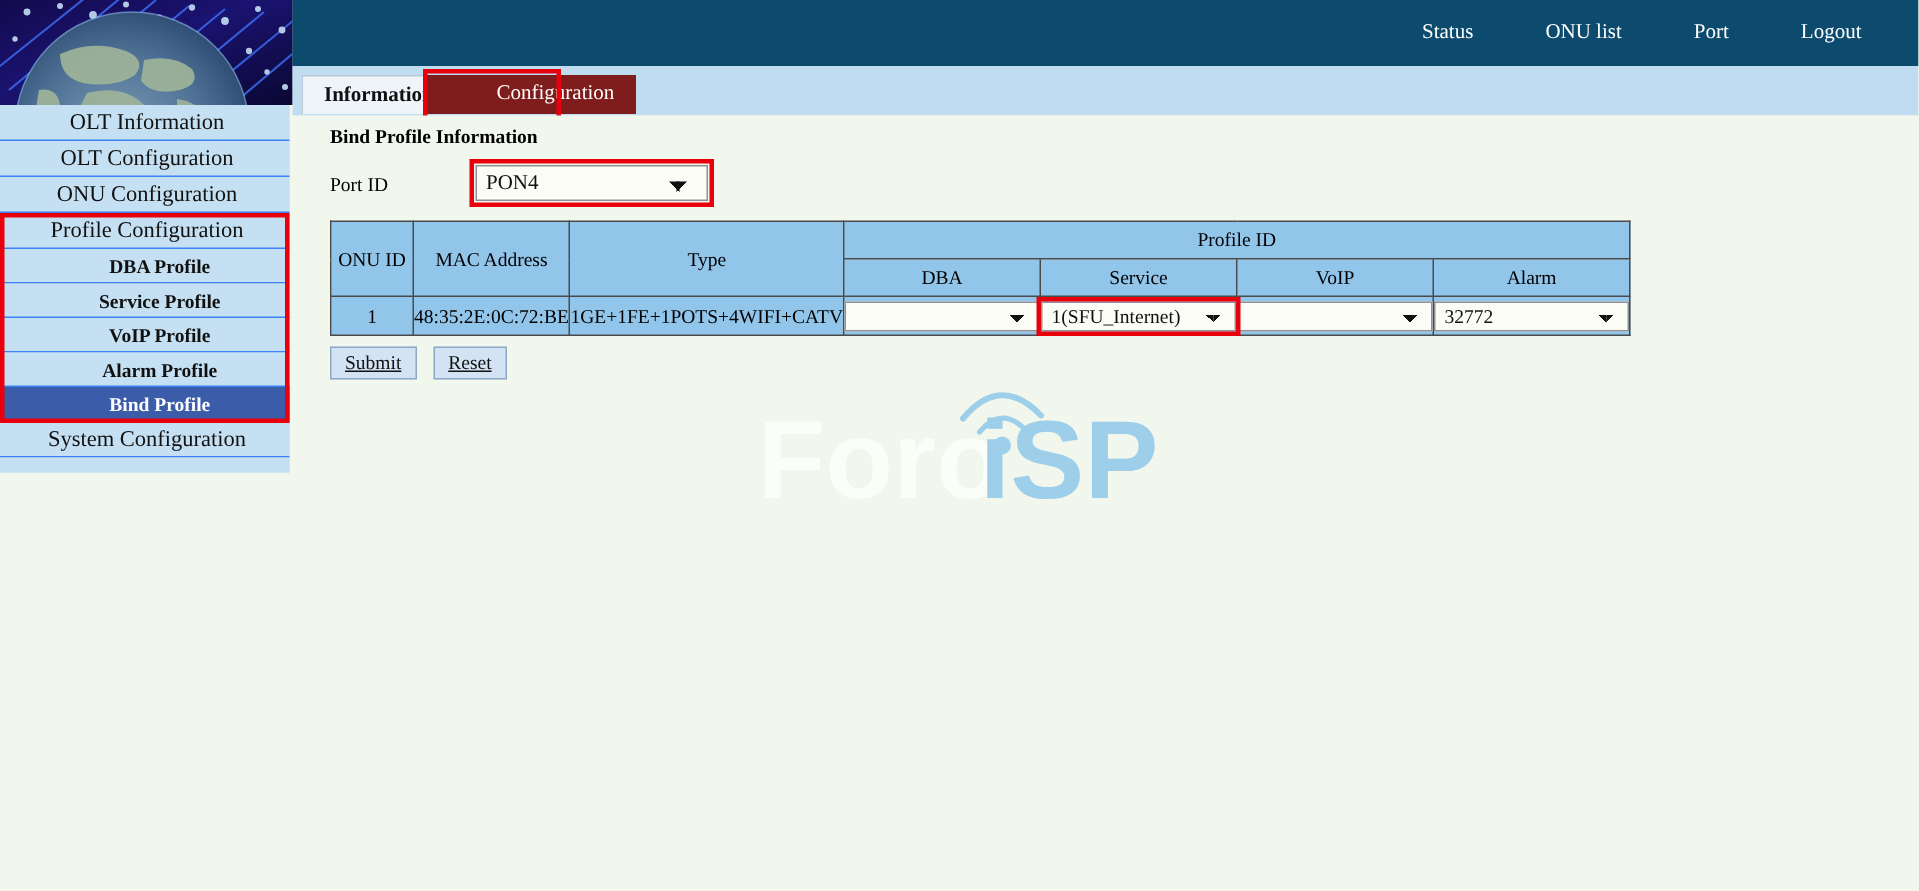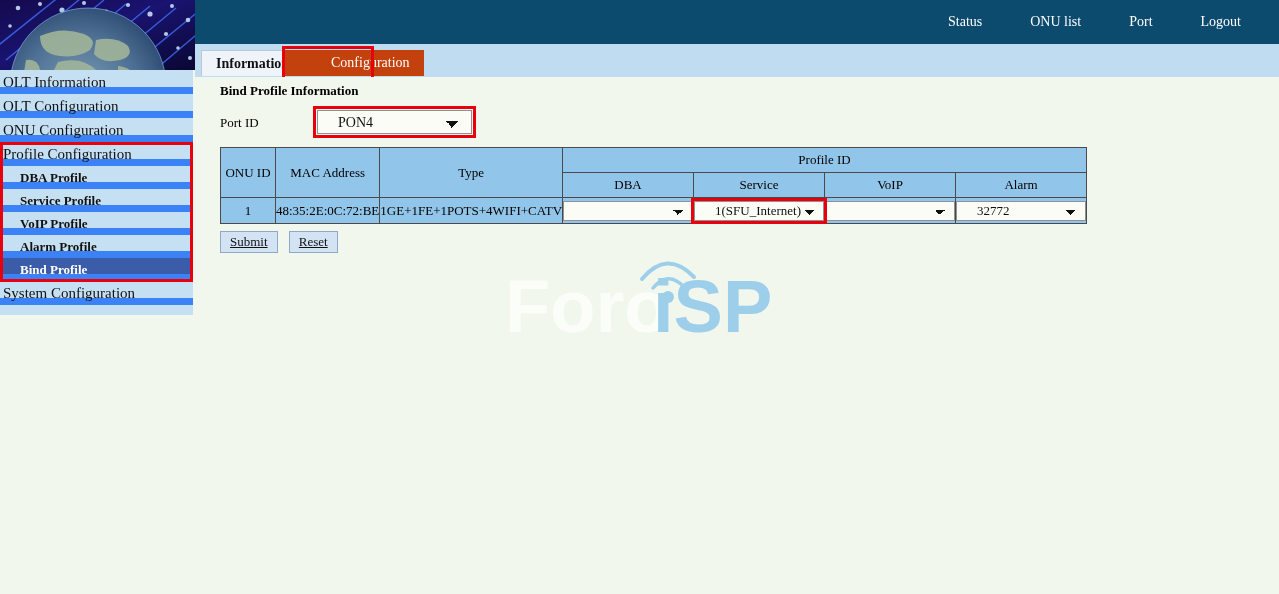--- a/index.html
+++ b/index.html
@@ -65,24 +65,25 @@
     width: 193px;
     background: #c5e0f2;
   }
   .side-item {
     height: 24px;
     line-height: 24px;
     font-size: 15px;
     font-family: "Liberation Serif", serif;
     color: #111;
     background: #c5e0f2;
-    border-bottom: 7px solid #3b82f6;
+    border-bottom: 1px solid #3b82f6;
     padding-left: 3px;
     box-sizing: border-box;
     white-space: nowrap;
+    text-align: center;
   }
   .side-item.sub {
     font-size: 13px;
     font-weight: bold;
     padding-left: 20px;
     height: 23px;
     line-height: 23px;
   }
   .side-item.active {
     background: #3b5ca8;
@@ -129,21 +130,21 @@
     left: 6px;
     background: #eef4fa;
     color: #111;
     border-top: 1px solid #b9c9d8;
     border-left: 1px solid #b9c9d8;
     border-right: 1px solid #b9c9d8;
     font-weight: bold;
   }
   .tab.active {
     left: 88px;
-    background: #c2410c;
+    background: #7f1d1d;
     color: #ffffff;
     padding-left: 48px;
   }
   .tab-outline {
     position: absolute;
     left: 282px;
     top: 46px;
     width: 92px;
     height: 35px;
     border: 3px solid #e8000d;
@@ -178,21 +179,21 @@
     font-size: 13px;
     font-family: "Liberation Serif", serif;
   }
 
   select {
     font-family: "Liberation Serif", serif;
     font-size: 13px;
     background: #fbfcf5;
     border: 1px solid #8f9196;
     color: #111;
-    padding: 1px 20px;
+    padding: 1px 6px;
     box-sizing: border-box;
     height: 20px;
     -webkit-appearance: none;
     appearance: none;
     background-image:
       linear-gradient(45deg, transparent 50%, #111 50%),
       linear-gradient(135deg, #111 50%, transparent 50%);
     background-position:
       calc(100% - 14px) 8px,
       calc(100% - 9px) 8px;

